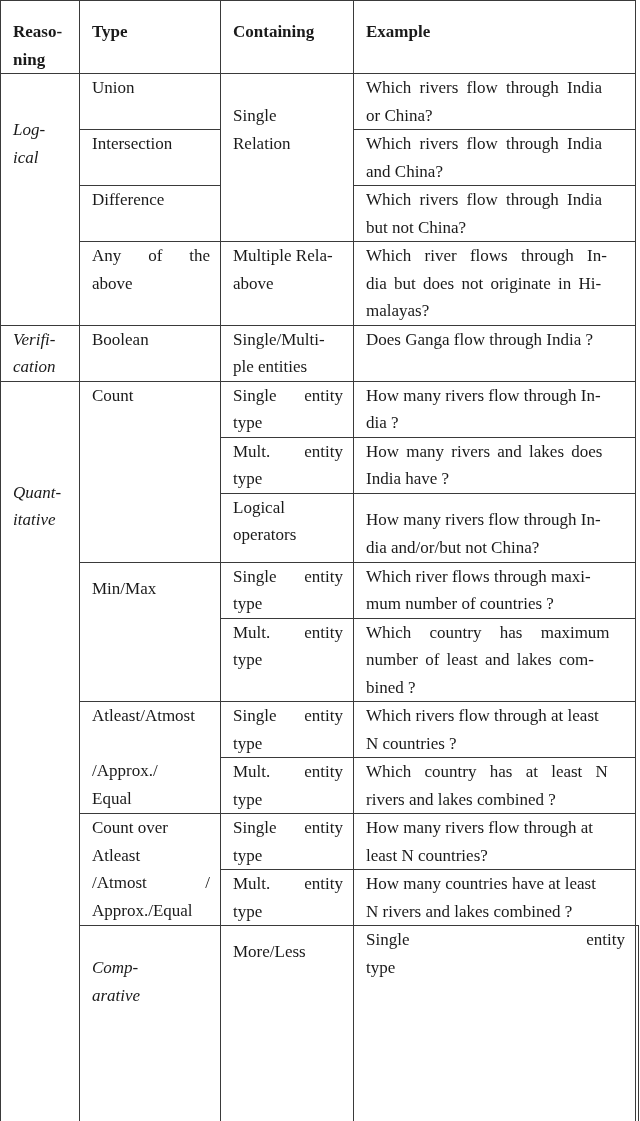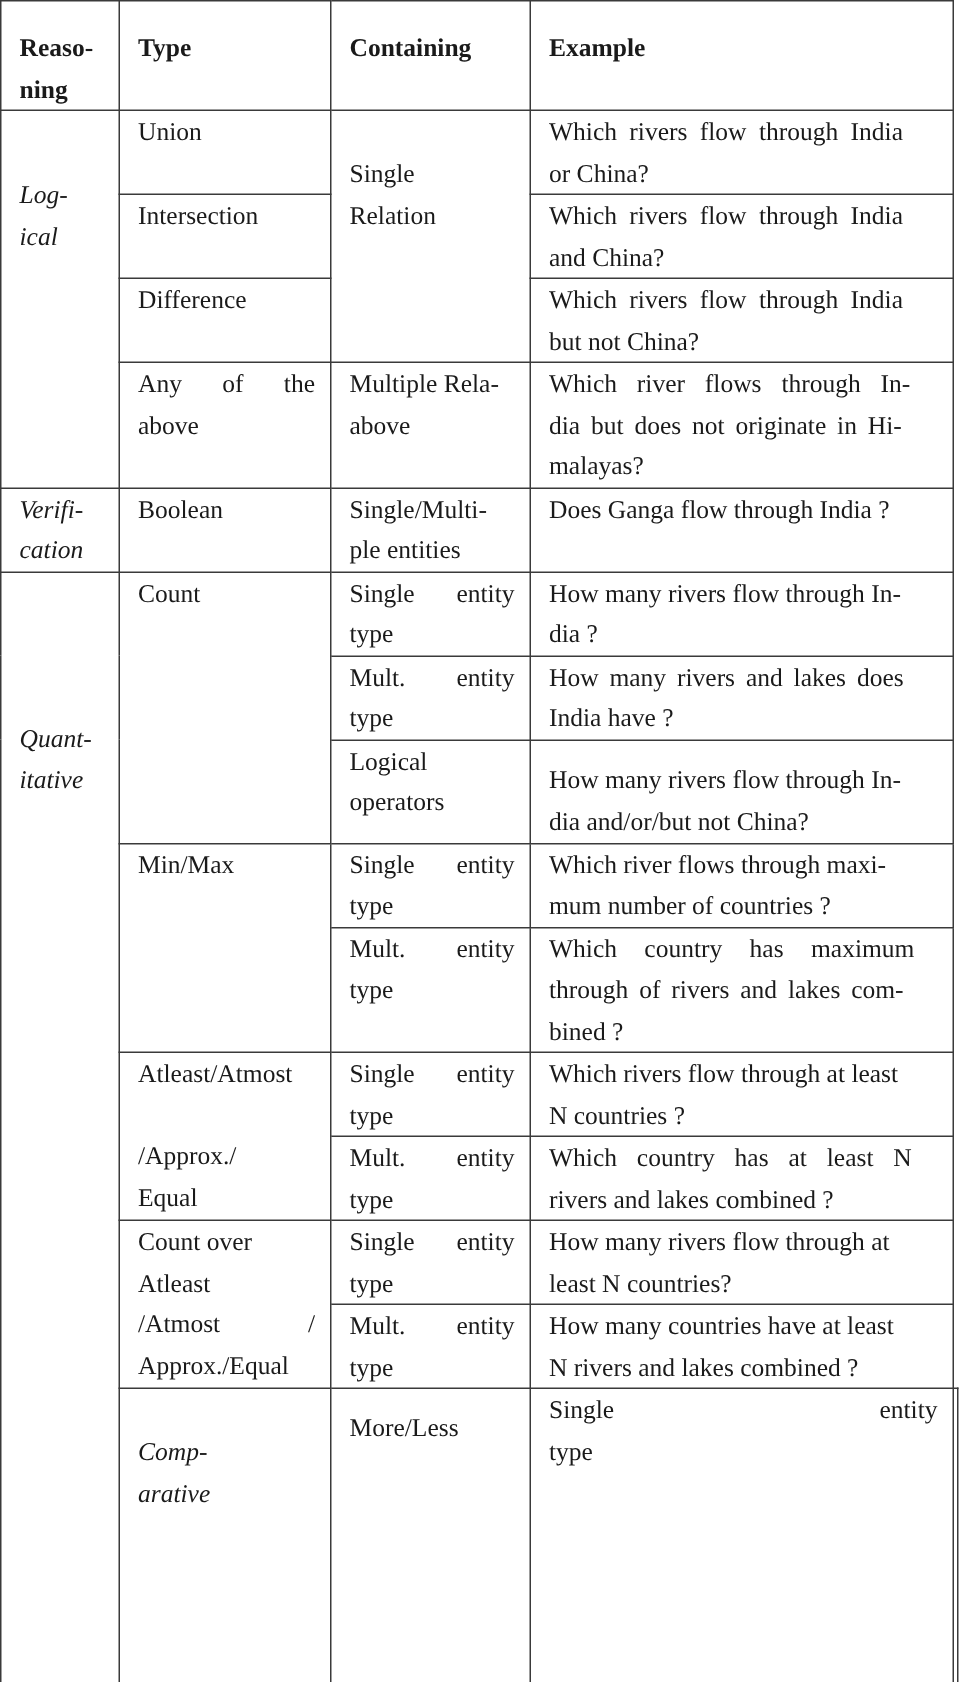--- a/index.html
+++ b/index.html
@@ -151,21 +151,21 @@
       <span class="line">Logical</span>
       <span class="line">operators</span>
     </td>
     <td class="ex vm" style="padding-top:12px">
       <span class="line">How many rivers flow through In-</span>
       <span class="line">dia and/or/but not China?</span>
     </td>
   </tr>
 
   <tr style="height:55px">
-    <td rowspan="2" style="">Min/Max</td>
+    <td rowspan="2" style="padding-top:12px">Min/Max</td>
     <td>
       <span class="line spread">
             <span>Single</span>
             <span>entity</span>
           </span>
       <span class="line">type</span>
     </td>
     <td class="ex">
       <span class="line">Which river flows through maxi-</span>
       <span class="line">mum number of countries ?</span>
@@ -174,21 +174,21 @@
   <tr style="height:83px">
     <td>
       <span class="line spread">
             <span>Mult.</span>
             <span>entity</span>
           </span>
       <span class="line">type</span>
     </td>
     <td class="ex">
       <span class="line" style="word-spacing:14px">Which country has maximum</span>
-      <span class="line" style="word-spacing:3px">through of rivers and lakes com-</span>
+      <span class="line" style="word-spacing:3px">number of least and lakes com-</span>
       <span class="line">bined ?</span>
     </td>
   </tr>
 
   <tr style="height:55px">
     <td rowspan="2">
       <span class="line">Atleast/Atmost</span>
       <span class="line" style="height:27.5px"></span>
       <span class="line">/Approx./</span>
       <span class="line">Equal</span>

